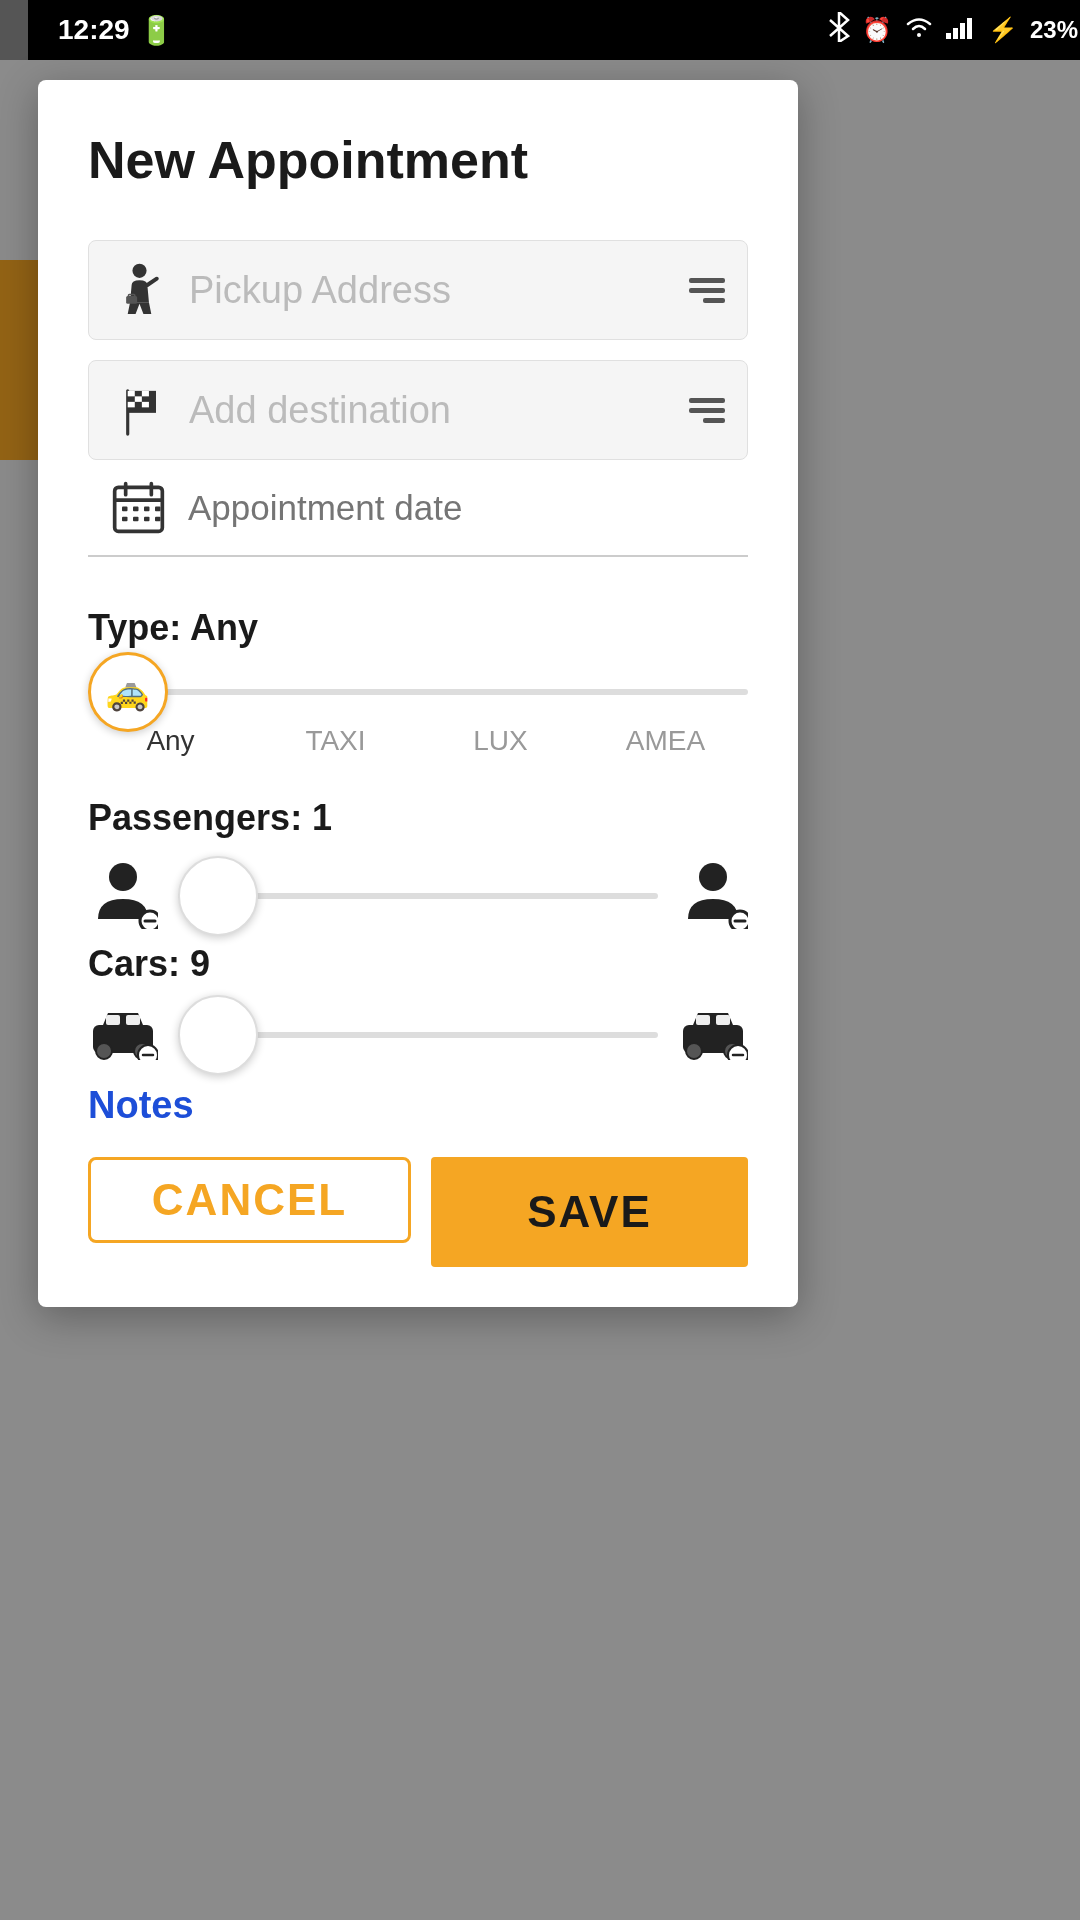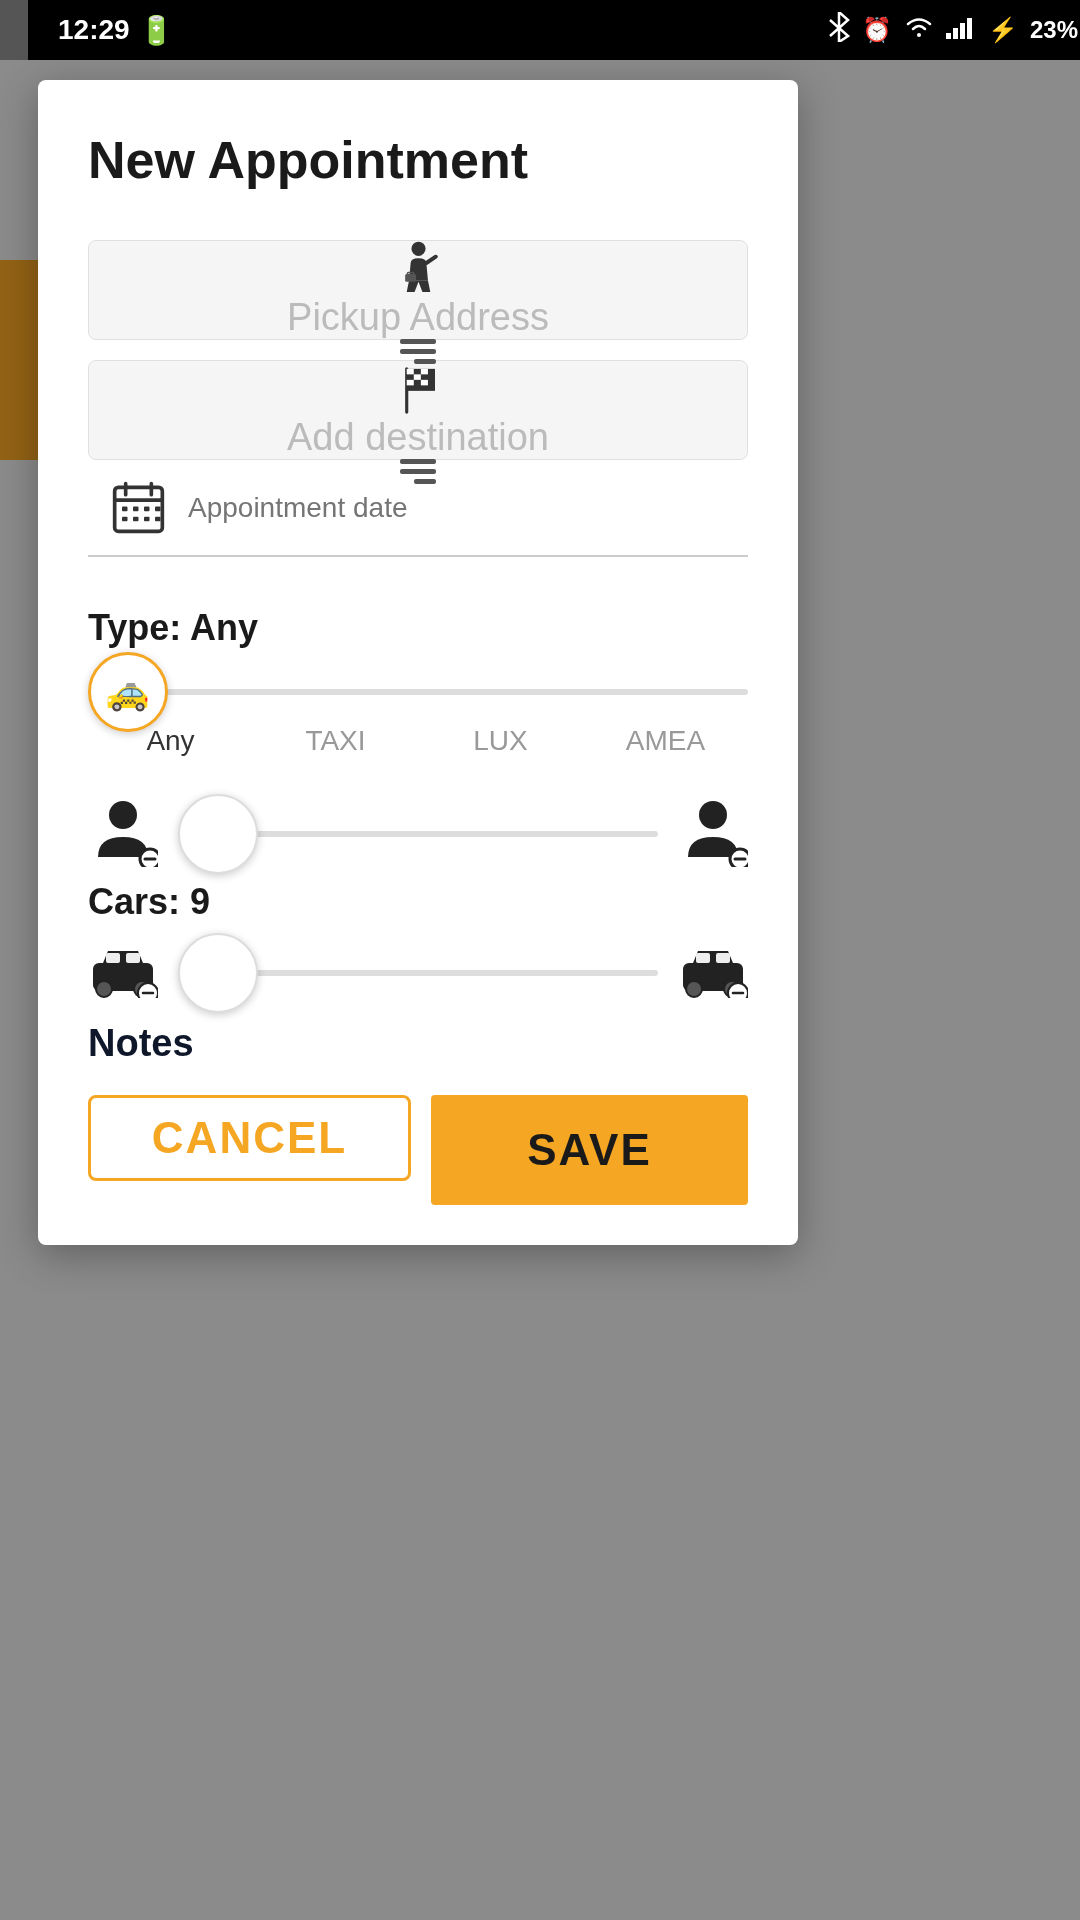--- a/index.html
+++ b/index.html
@@ -80,21 +80,20 @@
     .address-row {
       display: flex;
       align-items: center;
       background: #f5f5f5;
       border-radius: 8px;
       margin-bottom: 20px;
       padding: 0;
       height: 100px;
       border: 1px solid #e0e0e0;
       cursor: pointer;
-      flex-direction: column;
     }
 
     .address-icon-wrap {
       width: 100px;
       display: flex;
       align-items: center;
       justify-content: center;
     }
 
     .address-text {
@@ -138,21 +137,21 @@
 
     .date-icon-wrap {
       width: 100px;
       display: flex;
       align-items: center;
       justify-content: center;
     }
 
     .date-input {
       flex: 1;
-      font-size: 28px;
+      font-size: 35px;
       color: #0f766e;
       border: none;
       background: transparent;
       outline: none;
     }
 
     
     .section-label {
       font-size: 36px;
       font-weight: bold;
@@ -230,21 +229,21 @@
 
     .slider-middle {
       flex: 1;
       position: relative;
     }
 
     
     .notes-label {
       font-size: 38px;
       font-weight: bold;
-      color: #0f172a;
+      color: #1d4ed8;
       margin-top: 20px;
       margin-bottom: 30px;
     }
 
     
     .button-row {
       display: flex;
       gap: 20px;
     }
 
@@ -409,20 +408,21 @@
       </div>
     </div>
   </div>
   <div class="slider-labels">
     <span class="slider-label active">Any</span>
     <span class="slider-label">TAXI</span>
     <span class="slider-label">LUX</span>
     <span class="slider-label">AMEA</span>
   </div>
 
+  <div class="section-label">Passengers: 1</div>
   <div class="slider-with-icons">
     <div class="icon-end">
       <svg width="70" height="70" viewBox="0 0 70 70" fill="none">
         <circle cx="35" cy="18" r="14" fill="#222"></circle>
         <path d="M10 60 Q10 40 35 40 Q60 40 60 60" fill="#222"></path>
         <circle cx="62" cy="62" r="10" fill="white" stroke="#222" stroke-width="3"></circle>
         <line x1="57" y1="62" x2="67" y2="62" stroke="#222" stroke-width="3" stroke-linecap="round"></line>
       </svg>
     </div>
     <div class="slider-middle">

